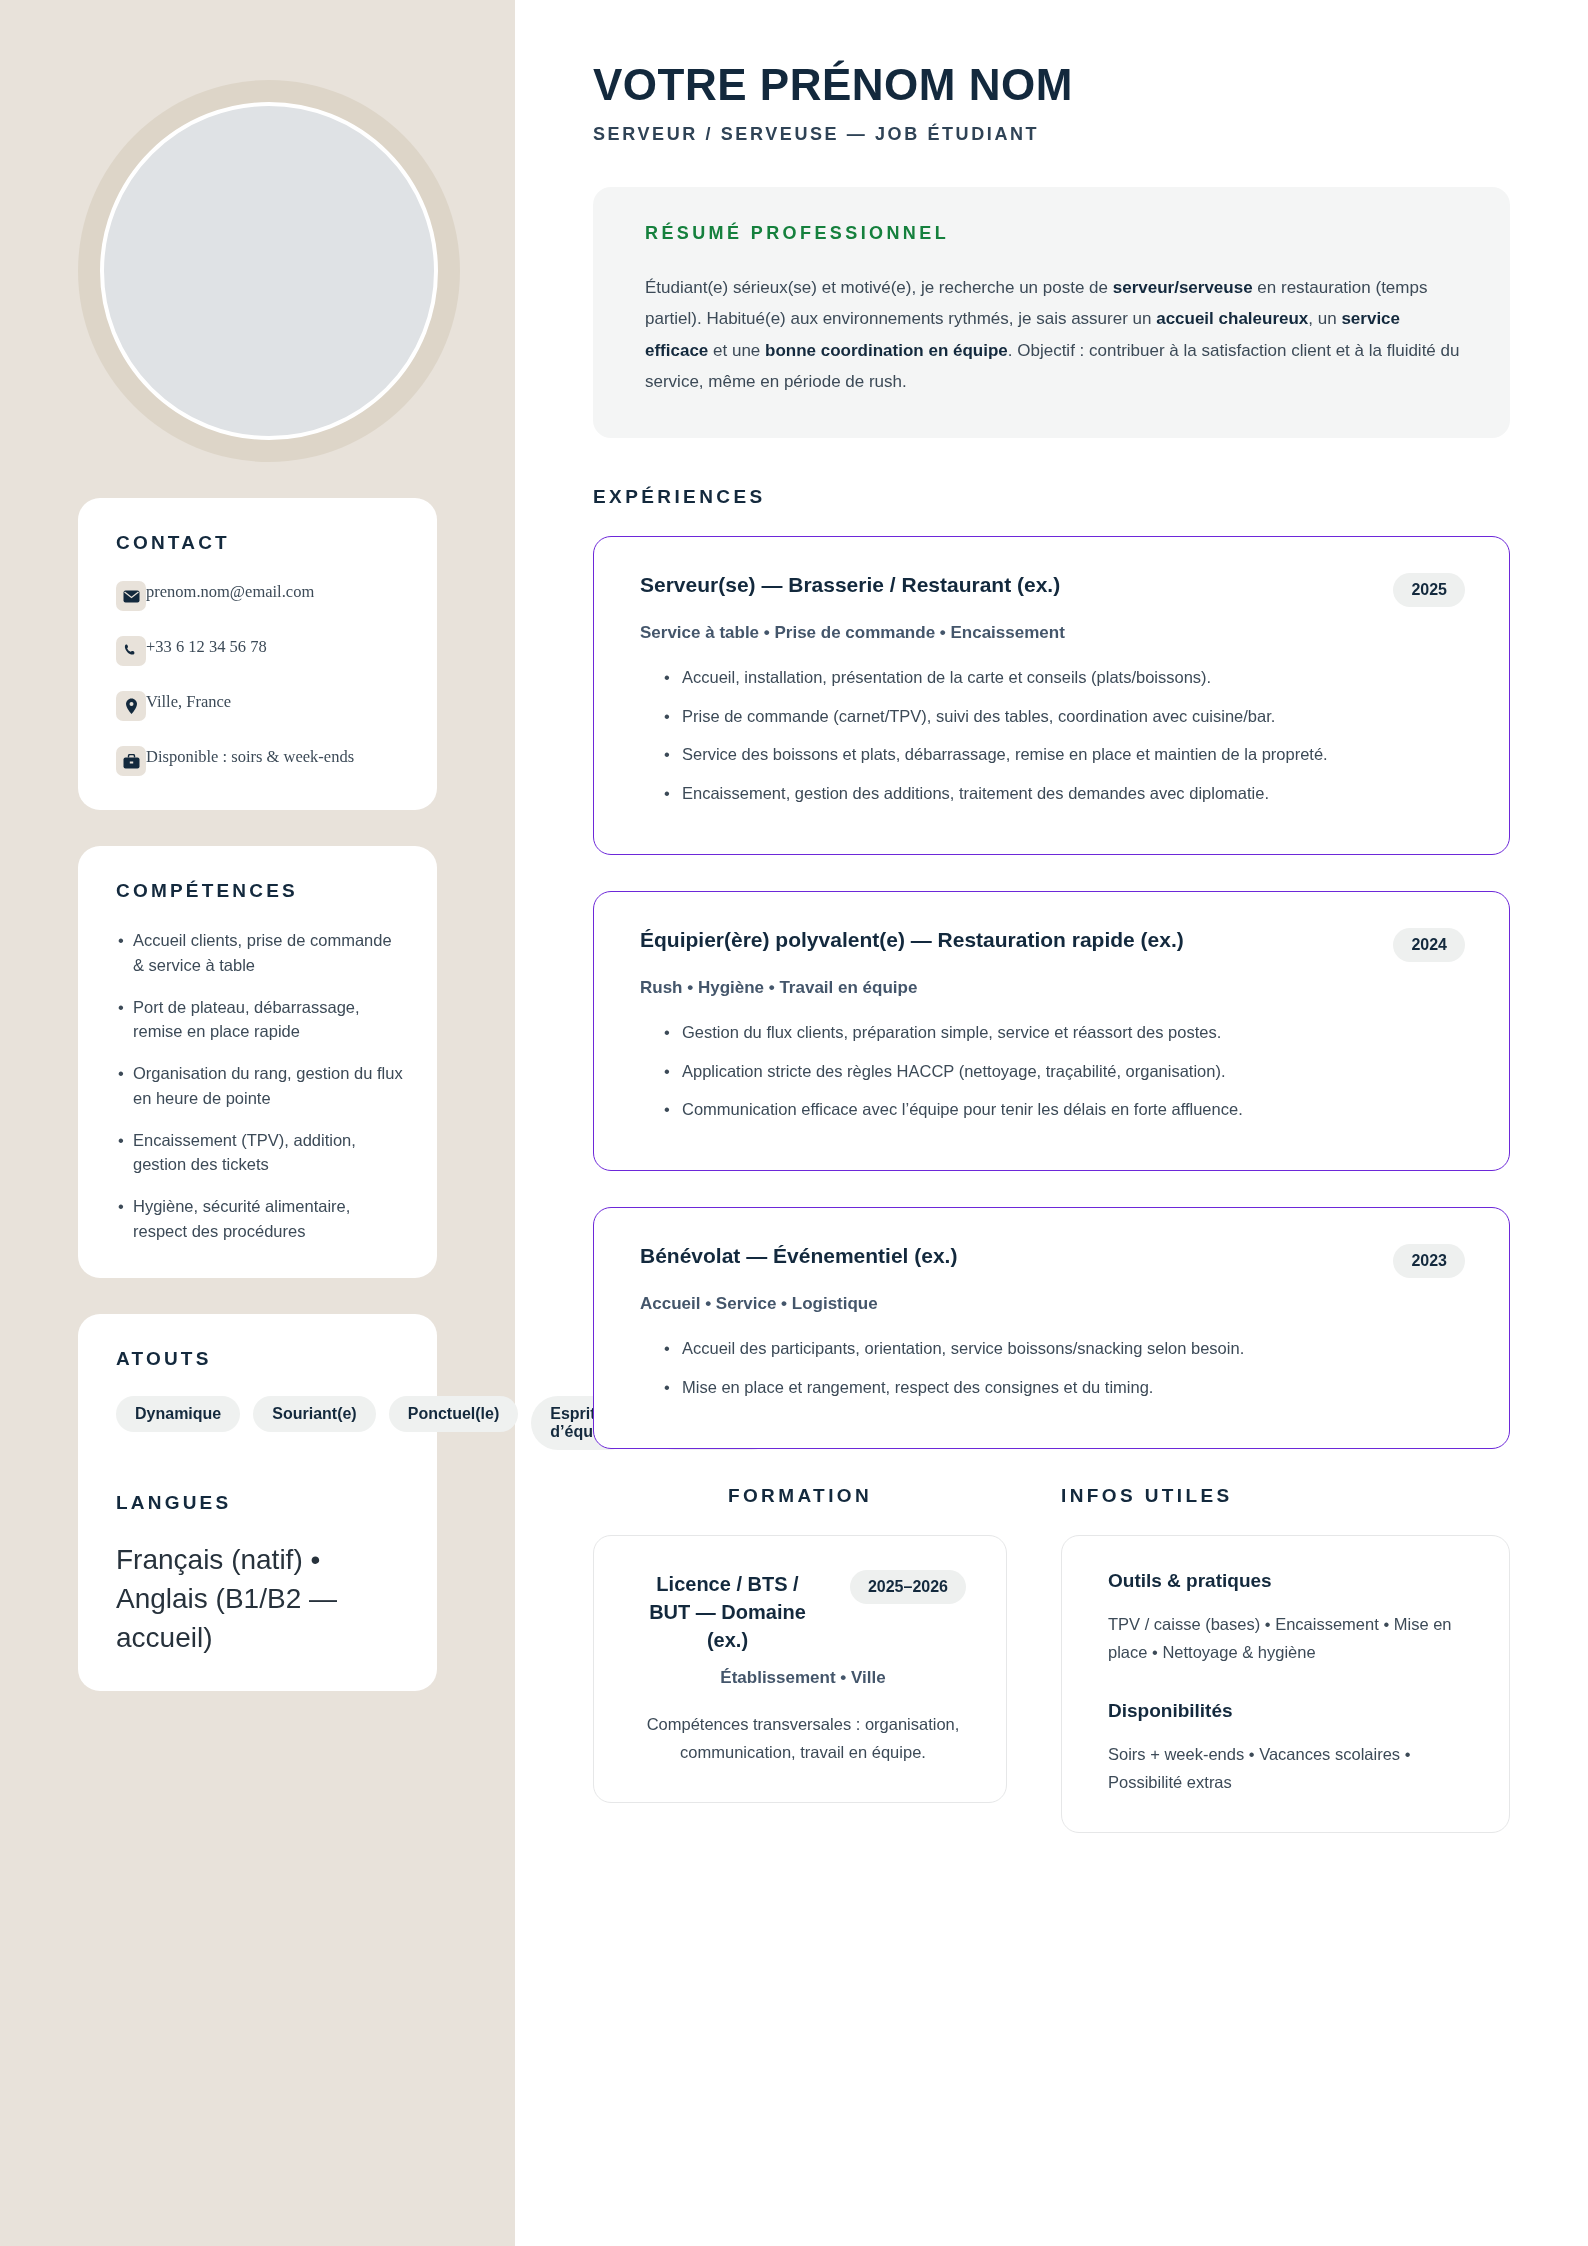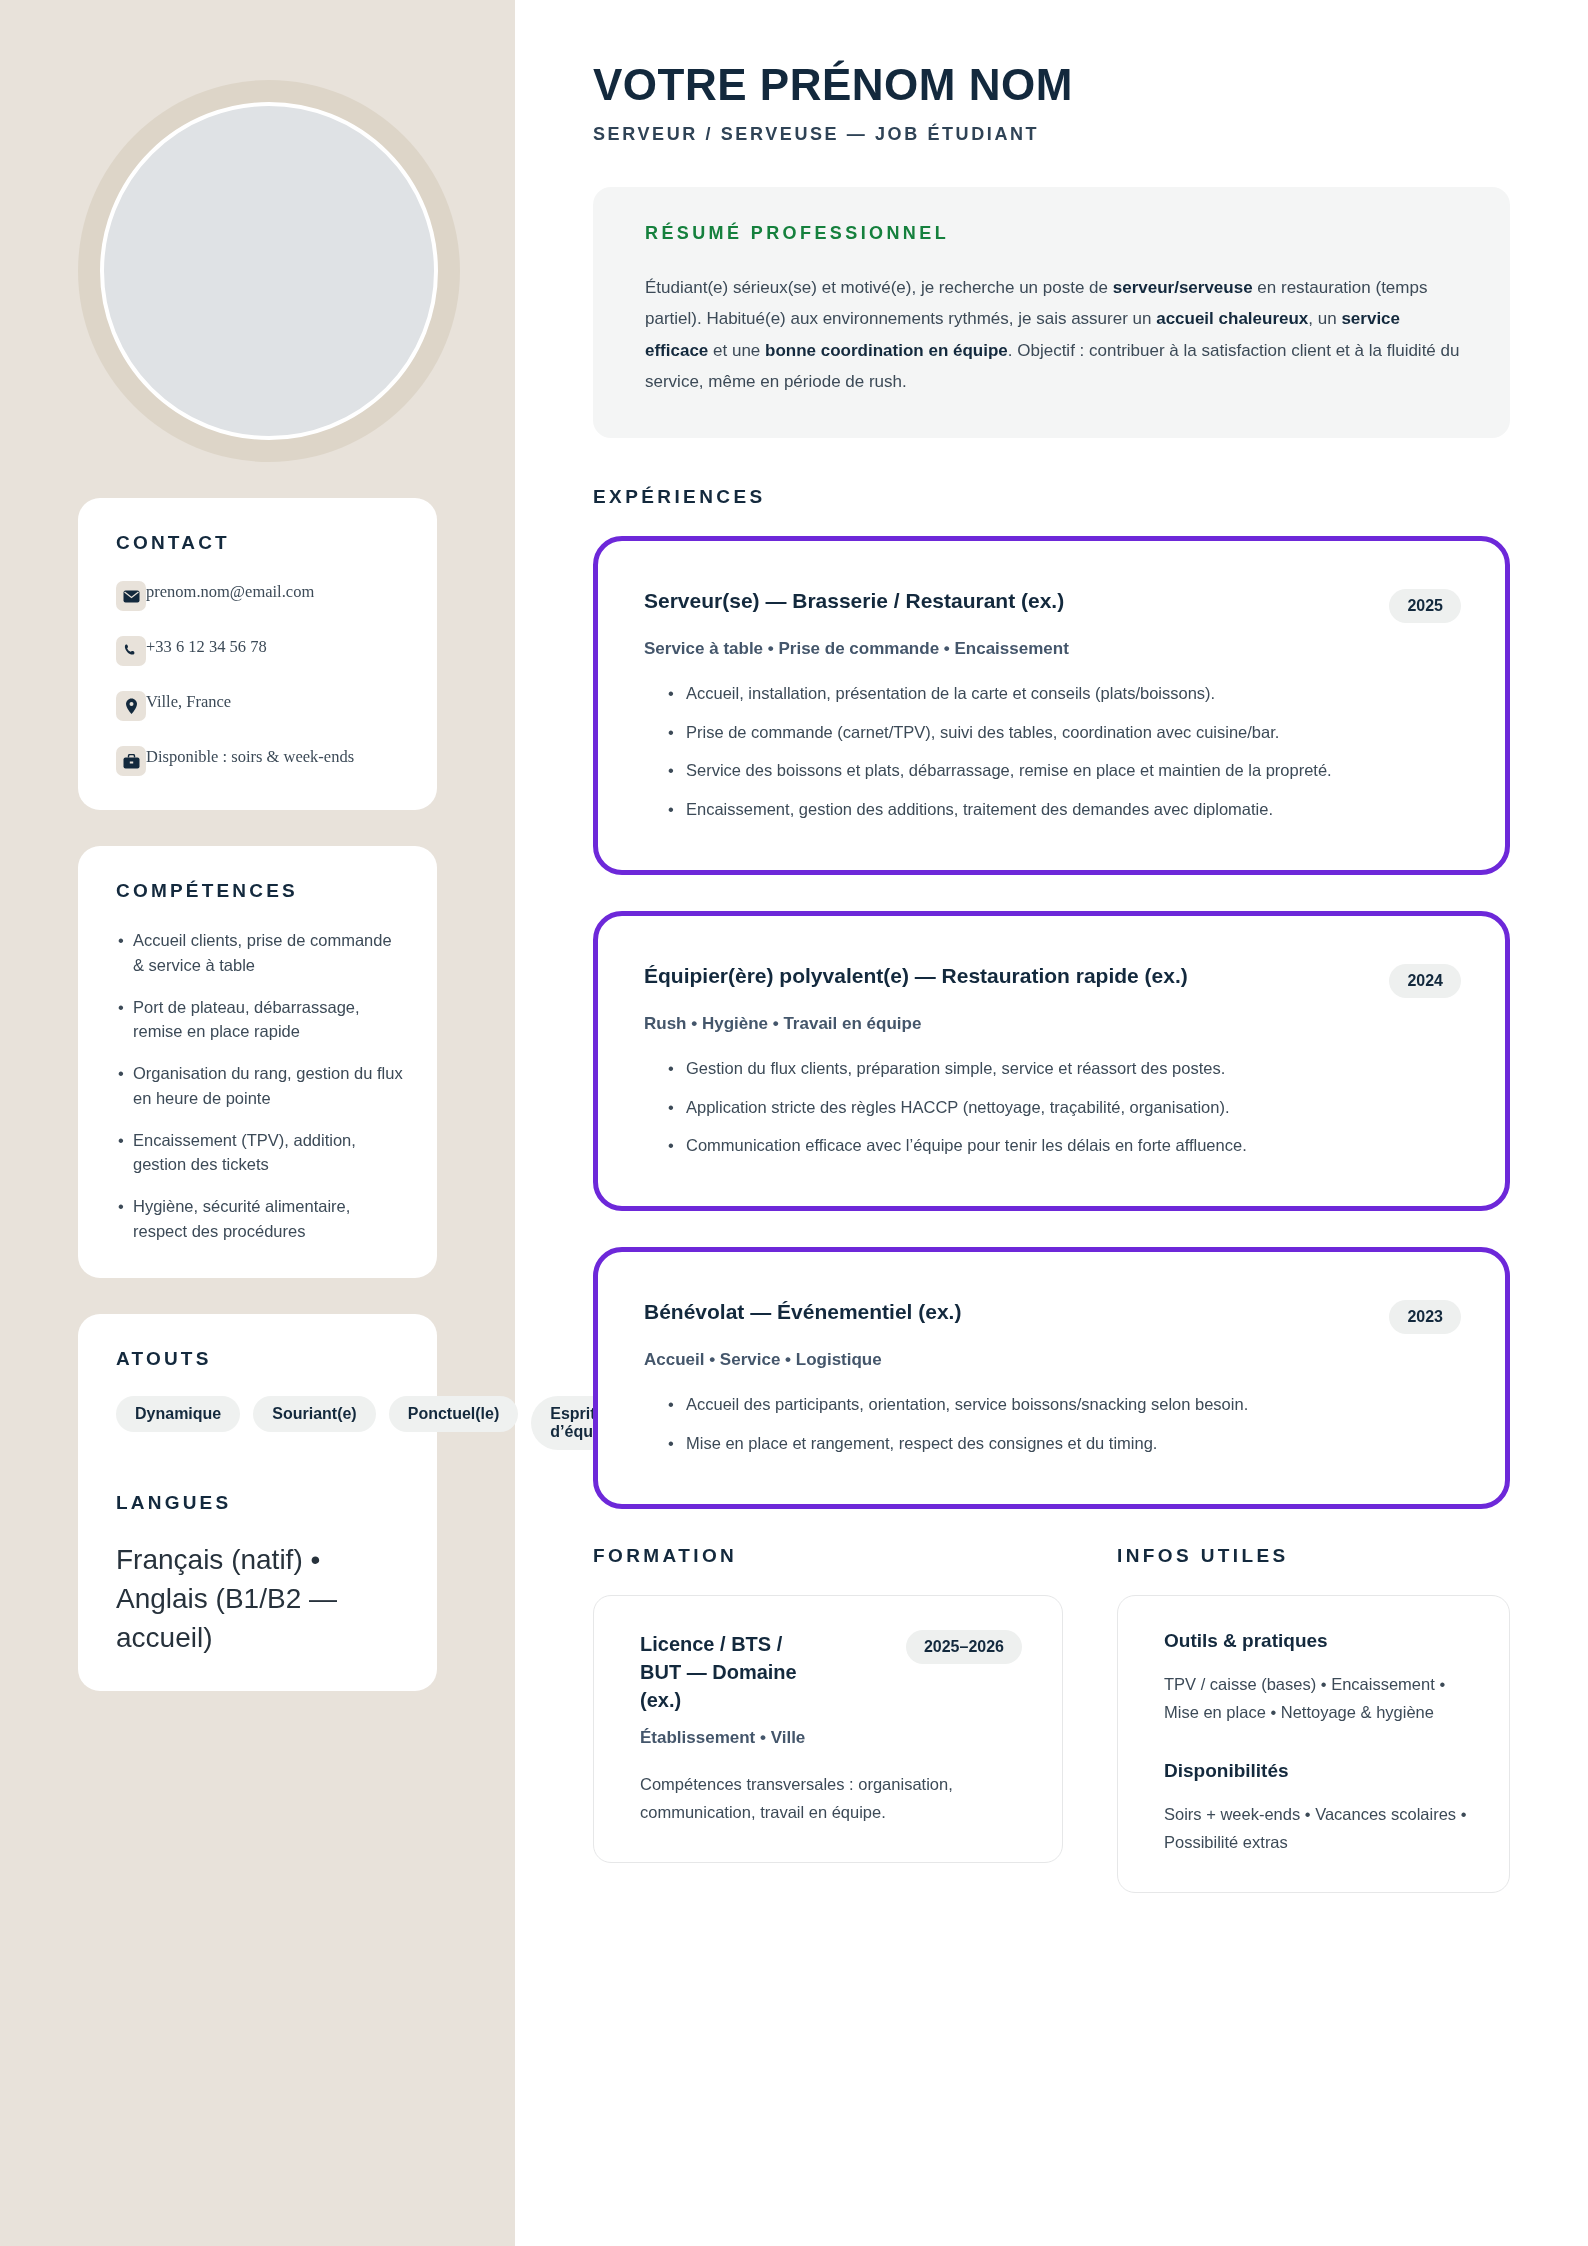--- a/index.html
+++ b/index.html
@@ -163,23 +163,23 @@
 
   .section-title {
     font-size: 19px;
     font-weight: bold;
     letter-spacing: 3.4px;
     color: #13293d;
     margin-bottom: 28px;
   }
 
   .exp-card {
-    border: 5px solid #6d28d9;
-    border-radius: 29px;
-    padding: 48px 44px 34px 46px;
+    border: 1px solid #6d28d9;
+    border-radius: 18px;
+    padding: 36px 44px 34px 46px;
     margin-bottom: 36px;
     background: #fff;
   }
   .exp-head {
     display: flex;
     justify-content: space-between;
     align-items: flex-start;
     gap: 16px;
   }
   .exp-title {
@@ -208,21 +208,21 @@
     margin-bottom: 14px;
     font-size: 16.5px;
     margin-left: 22px;
   }
 
   .bottom-row {
     display: flex;
     gap: 54px;
     margin-top: 6px;
   }
-  .bottom-col-left { width: 470px; }
+  .bottom-col-left { width: 414px; text-align: center; }
   .bottom-col-right { flex: 1; }
 
   .small-card {
     border: 1px solid #e6e7e8;
     border-radius: 18px;
     padding: 34px 40px 36px 46px;
     background: #fff;
   }
   .form-head {
     display: flex;

